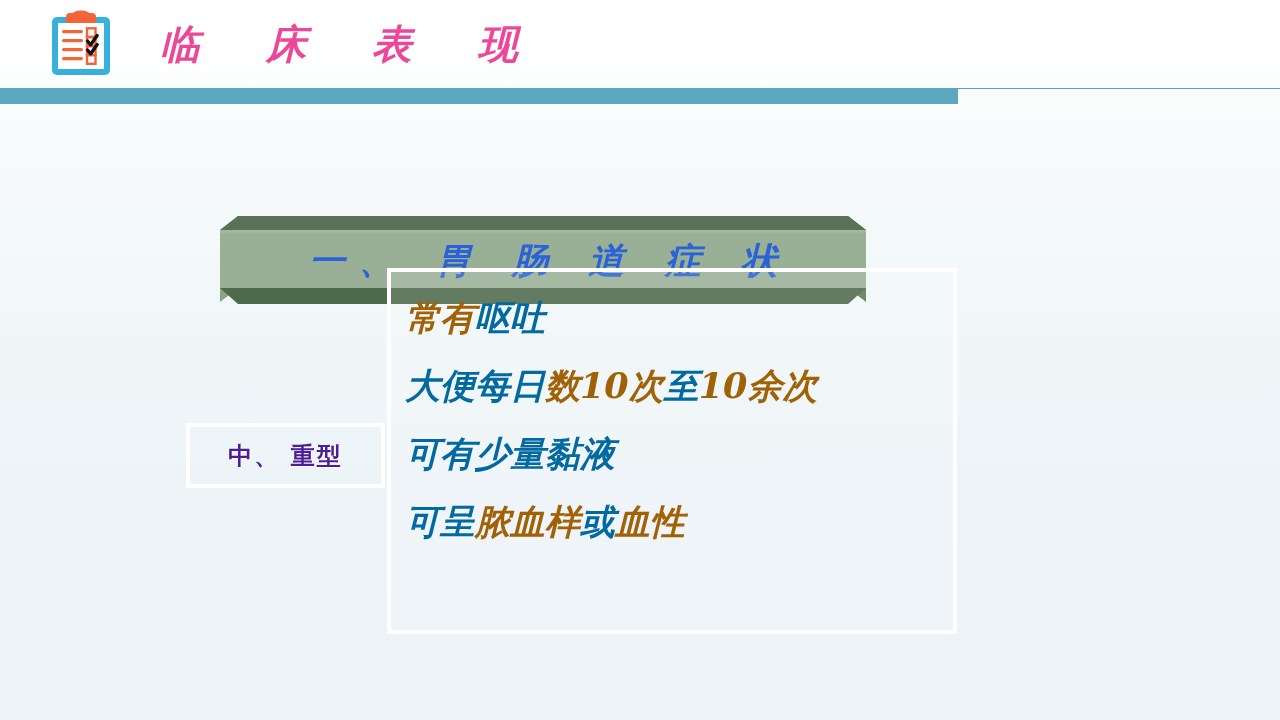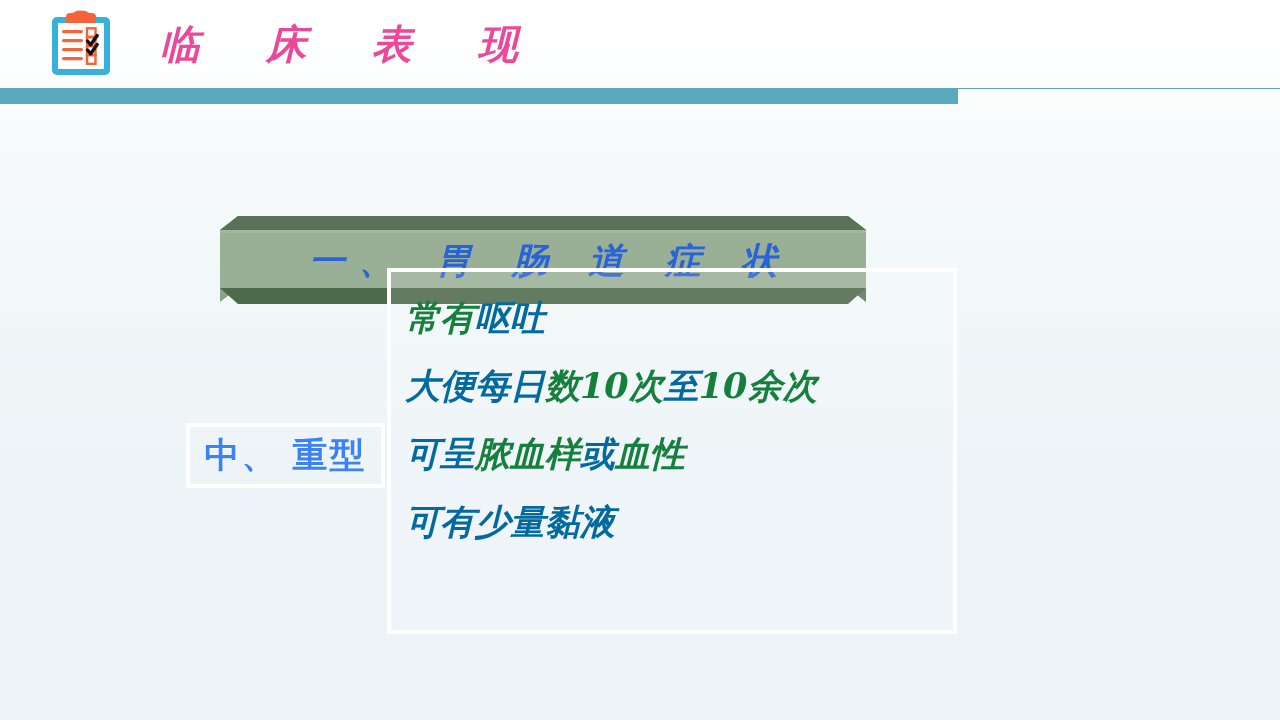--- a/index.html
+++ b/index.html
@@ -119,23 +119,23 @@
     height: 65px;
     border: 4px solid #ffffff;
     box-sizing: border-box;
     background: transparent;
     display: flex;
     align-items: center;
     justify-content: center;
   }
   .label-box-text {
     font-family: "DejaVu Sans", "Liberation Sans", sans-serif;
-    font-size: 35px;
-    font-weight: 700;
-    color: #3b82f6;
+    font-size: 24px;
+    font-weight: 700;
+    color: #4c1d95;
     letter-spacing: 2px;
     white-space: nowrap;
     text-shadow: 1px 1px 0 rgba(255,255,255,0.85);
   }
 
   
   .content-box {
     position: absolute;
     left: 387px;
     top: 268px;
@@ -148,21 +148,21 @@
   }
   .content-line {
     height: 68px;
     line-height: 68px;
     font-family: "DejaVu Serif", "Liberation Serif", serif;
     font-size: 35px;
     font-weight: 700;
     font-style: italic;
     white-space: nowrap;
   }
-  .seg-red    { color: #15803d; }
+  .seg-red    { color: #a16207; }
   .seg-orange { color: #0369a1; }
 </style>
 </head>
 <body>
 
 <div class="slide">
 
   <div class="header-band"></div>
 
   <div class="clipboard-icon">
@@ -214,18 +214,18 @@
   </div>
 
   <div class="label-box">
     <span class="label-box-text">中、 重型</span>
   </div>
 
   <div class="content-box">
     <div id="content-lines">
         <div class="content-line"><span class="seg-red">常有</span><span class="seg-orange">呕吐</span></div>
         <div class="content-line"><span class="seg-orange">大便每日</span><span class="seg-red">数10次</span><span class="seg-orange">至</span><span class="seg-red">10余次</span></div>
+        <div class="content-line"><span class="seg-orange">可有少量黏液</span></div>
         <div class="content-line"><span class="seg-orange">可呈</span><span class="seg-red">脓血样</span><span class="seg-orange">或</span><span class="seg-red">血性</span></div>
-        <div class="content-line"><span class="seg-orange">可有少量黏液</span></div>
       </div>
   </div>
 
 </div>
 
 </body></html>

